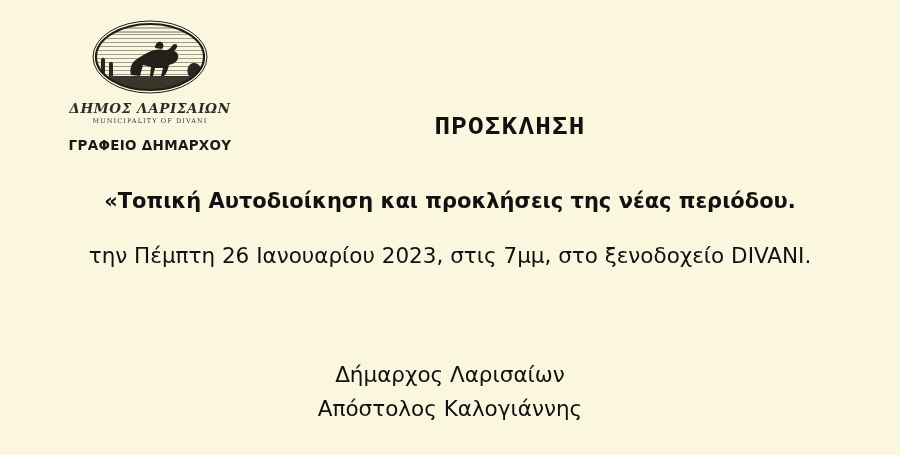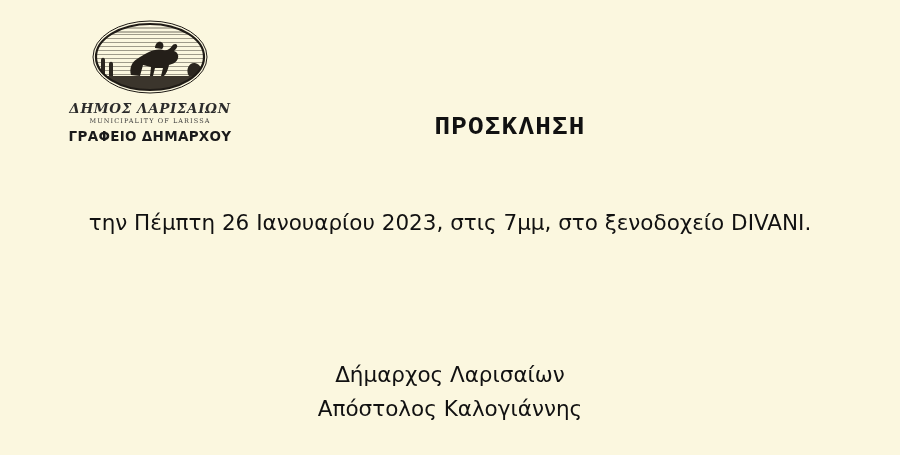--- a/index.html
+++ b/index.html
@@ -52,21 +52,21 @@
   }
   .logo-line2 {
     font-family: "DejaVu Serif", serif;
     font-size: 6.5px;
     letter-spacing: 1.1px;
     color: #3a3a3a;
     margin-top: 1px;
     white-space: nowrap;
   }
   .logo-line3 {
-    margin-top: 3px;
+    margin-top: 12px;
     font-family: "DejaVu Sans", sans-serif;
     font-weight: bold;
     font-size: 13.5px;
     letter-spacing: 0.3px;
     color: #1a1a1a;
     white-space: nowrap;
   }
 
   
   .title {
@@ -158,29 +158,30 @@
           <path d="M16 58 L16 42 C16 39 20 39 20 42 L20 58 Z" fill="#2b261f"></path>
           <path d="M24 58 L24 46 C24 43 28 43 28 46 L28 58 Z" fill="#2b261f"></path>
 
           <path d="M104 58 C100 52 104 44 110 45 C116 46 118 53 114 58 Z" fill="#2b261f"></path>
         </g>
         <ellipse cx="65" cy="39" rx="54" ry="33" fill="none" stroke="#1f1b16" stroke-width="2.2"></ellipse>
         <ellipse cx="65" cy="39" rx="57" ry="36" fill="none" stroke="#1f1b16" stroke-width="1"></ellipse>
       </svg>
     </div>
     <div class="logo-line1">ΔΗΜΟΣ ΛΑΡΙΣΑΙΩΝ</div>
-    <div class="logo-line2">MUNICIPALITY OF LARISSA</div>
+    <div class="logo-line2">MUNICIPALITY OF DIVANI</div>
     <div class="logo-line3">ΓΡΑΦΕΙΟ ΔΗΜΑΡΧΟΥ</div>
   </div>
 
   <div class="title">
     <span class="title-text">ΠΡΟΣΚΛΗΣΗ</span>
   </div>
 
   <div class="body-block">
+    <div class="line bold l2">«Τοπική Αυτοδιοίκηση και προκλήσεις της νέας περιόδου.</div>
     <div class="line l4">την Πέμπτη 26 Ιανουαρίου 2023, στις 7μμ, στο ξενοδοχείο DIVANI.</div>
   </div>
 
   <div class="signature">
     <div class="sig-line">Δήμαρχος Λαρισαίων</div>
     <div class="sig-line">Απόστολος Καλογιάννης</div>
   </div>
 
 </div>
 

